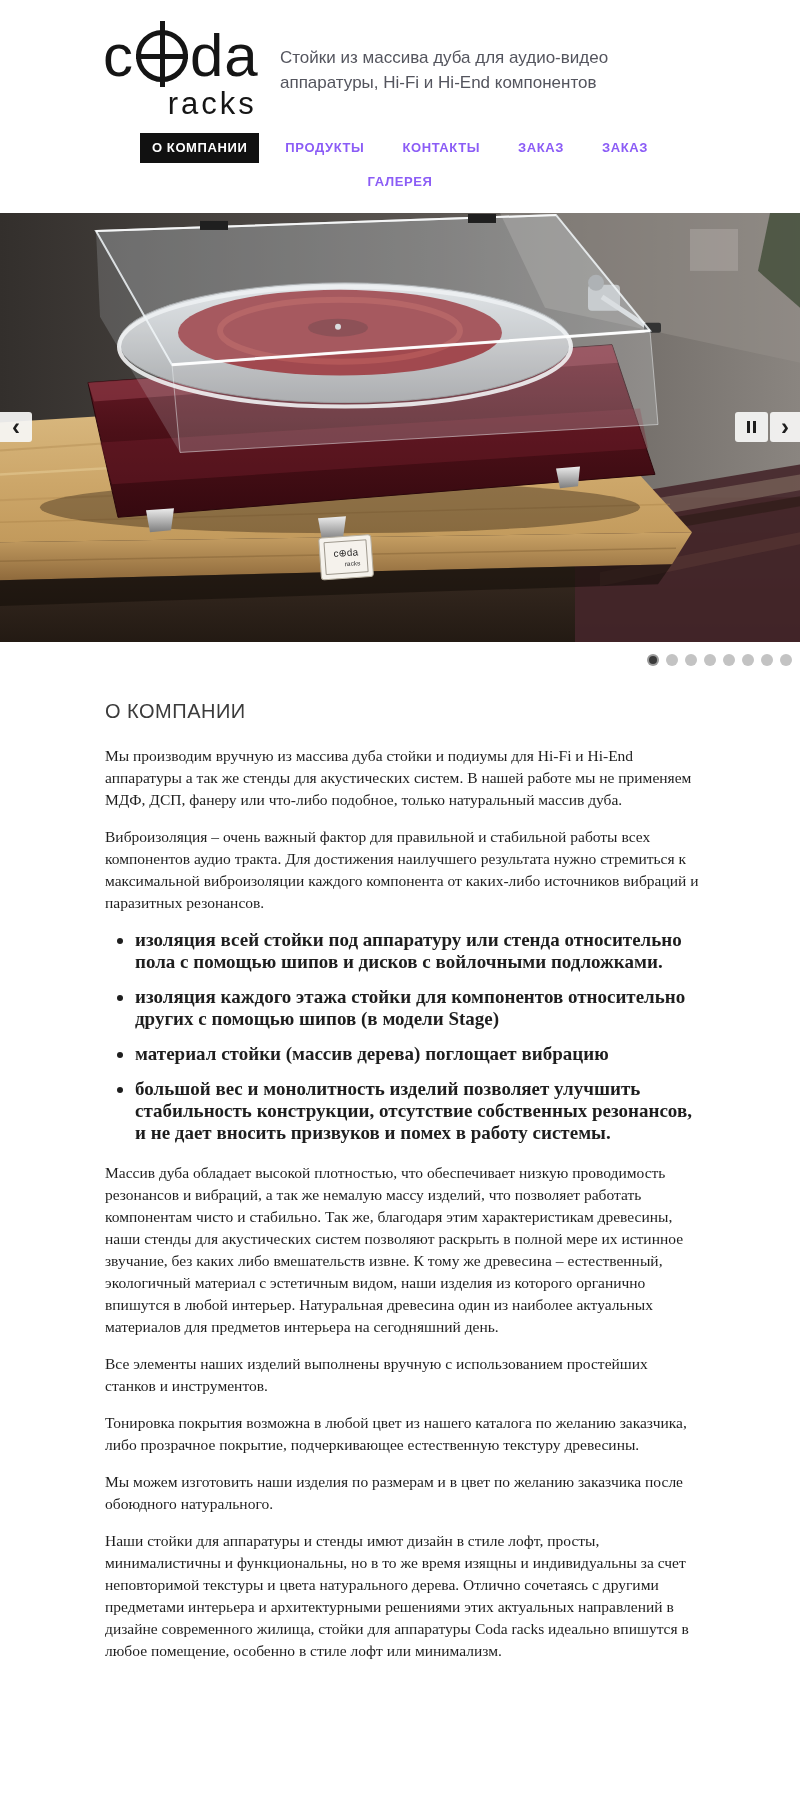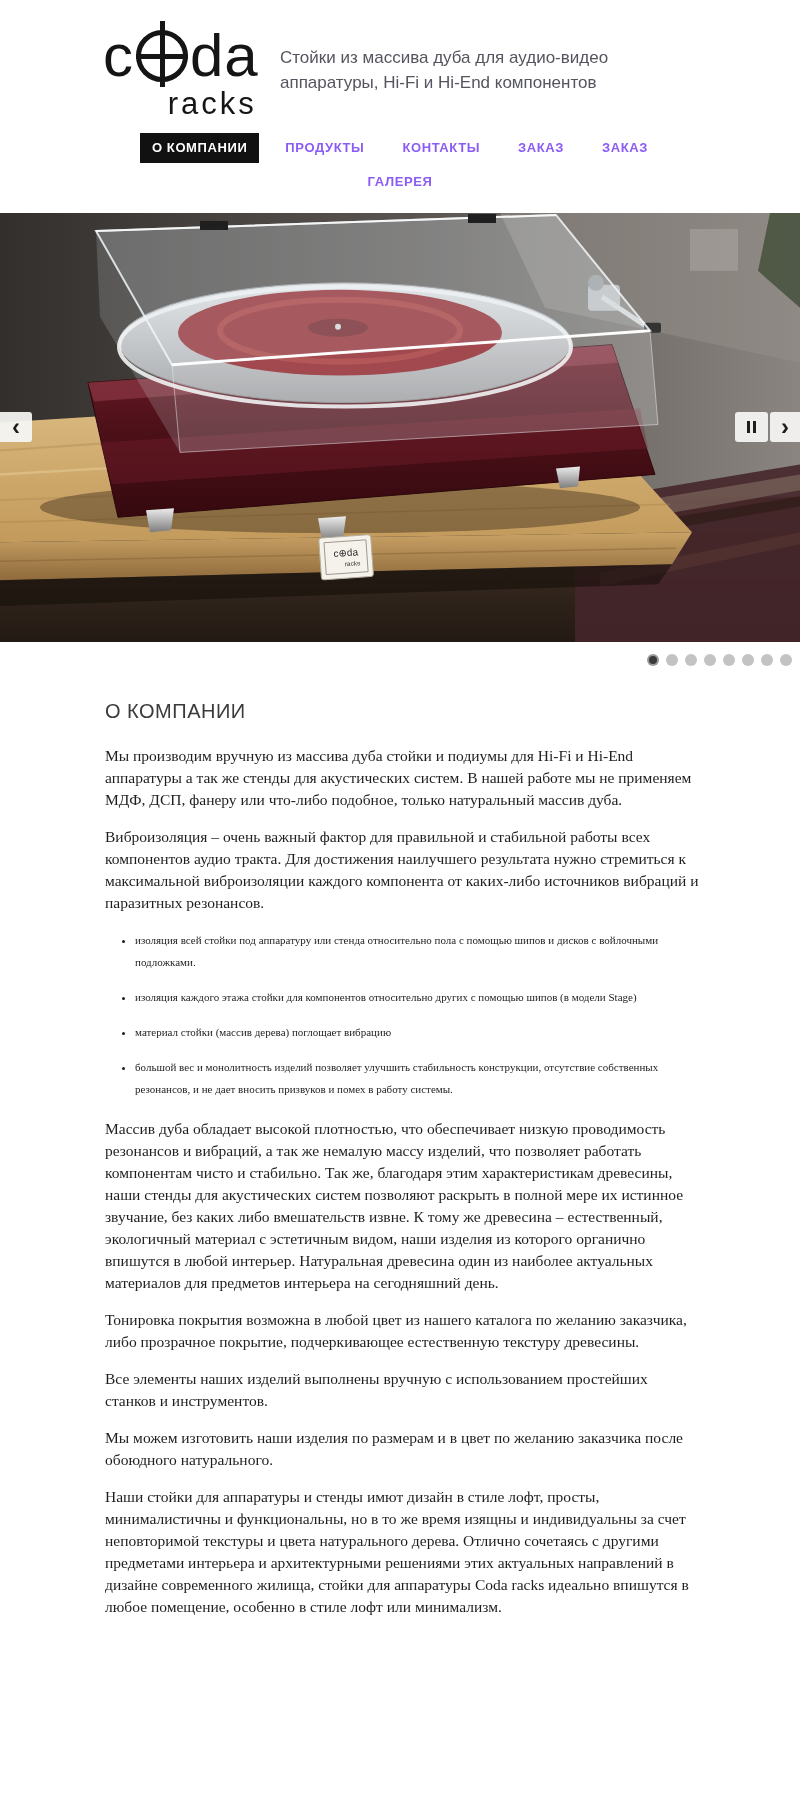--- a/index.html
+++ b/index.html
@@ -37,21 +37,21 @@
   .dots { display:flex; justify-content:flex-end; gap:7px; padding:12px 8px 0 0; }
   .dot { width:12px; height:12px; border-radius:50%; background:#c3c3c3; cursor:pointer; }
   .dot.active { background:#9a9a9a; position:relative; }
   .dot.active::after { content:""; position:absolute; left:2px; top:2px; width:8px; height:8px; border-radius:50%; background:#3a3a3a; }
 
   
   .content { padding:34px 100px 0 105px; }
   .content h1 { font-size:20px; font-weight:400; letter-spacing:.5px; color:#3b3b3b; margin:0 0 22px; }
   .content p { font-family:"Liberation Serif", serif; font-size:15.5px; line-height:22px; color:#1e1e1e; margin:8px 0 15px; }
   .content ul { margin:2px 0 18px; padding-left:30px; }
-  .content li { font-family:"Liberation Serif", serif; font-size:11px; line-height:22px; color:#1e1e1e; margin-bottom:13px; }
+  .content li { font-family:"Liberation Serif", serif; font-size:19px; line-height:22px; color:#1e1e1e; margin-bottom:13px;font-weight:bold; }
 </style>
 </head>
 <body>
 
 <div class="page">
 
   <div class="header">
     <div class="logo">
       <div class="logo-row1">
         <span>c</span>
@@ -198,19 +198,19 @@
     <p>Виброизоляция – очень важный фактор для правильной и стабильной работы всех компонентов аудио тракта. Для достижения наилучшего результата нужно стремиться к максимальной виброизоляции каждого компонента от каких-либо источников вибраций и паразитных резонансов.</p>
 
     <ul>
       <li>изоляция всей стойки под аппаратуру или стенда относительно пола с помощью шипов и дисков с войлочными подложками.</li>
       <li>изоляция каждого этажа стойки для компонентов относительно других с помощью шипов (в модели Stage)</li>
       <li>материал стойки (массив дерева) поглощает вибрацию</li>
       <li>большой вес и монолитность изделий позволяет улучшить стабильность конструкции, отсутствие собственных резонансов, и не дает вносить призвуков и помех в работу системы.</li>
     </ul>
 
     <p>Массив дуба обладает высокой плотностью, что обеспечивает низкую проводимость резонансов и вибраций, а так же немалую массу изделий, что позволяет работать компонентам чисто и стабильно. Так же, благодаря этим характеристикам древесины, наши стенды для акустических систем позволяют раскрыть в полной мере их истинное звучание, без каких либо вмешательств извне. К тому же древесина – естественный, экологичный материал с эстетичным видом, наши изделия из которого органично впишутся в любой интерьер. Натуральная древесина один из наиболее актуальных материалов для предметов интерьера на сегодняшний день.</p>
+    <p>Все элементы наших изделий выполнены вручную с использованием простейших станков и инструментов.</p>
     <p>Тонировка покрытия возможна в любой цвет из нашего каталога по желанию заказчика, либо прозрачное покрытие, подчеркивающее естественную текстуру древесины.</p>
-    <p>Все элементы наших изделий выполнены вручную с использованием простейших станков и инструментов.</p>
     <p>Мы можем изготовить наши изделия по размерам и в цвет по желанию заказчика после обоюдного натурального.</p>
     <p>Наши стойки для аппаратуры и стенды имют дизайн в стиле лофт, просты, минималистичны и функциональны, но в то же время изящны и индивидуальны за счет неповторимой текстуры и цвета натурального дерева.  Отлично сочетаясь с другими предметами интерьера и архитектурными решениями этих актуальных направлений в дизайне современного жилища, стойки для аппаратуры Coda racks идеально впишутся в любое помещение, особенно в стиле лофт или минимализм.</p>
   </div>
 
 </div>
 
 </body></html>

